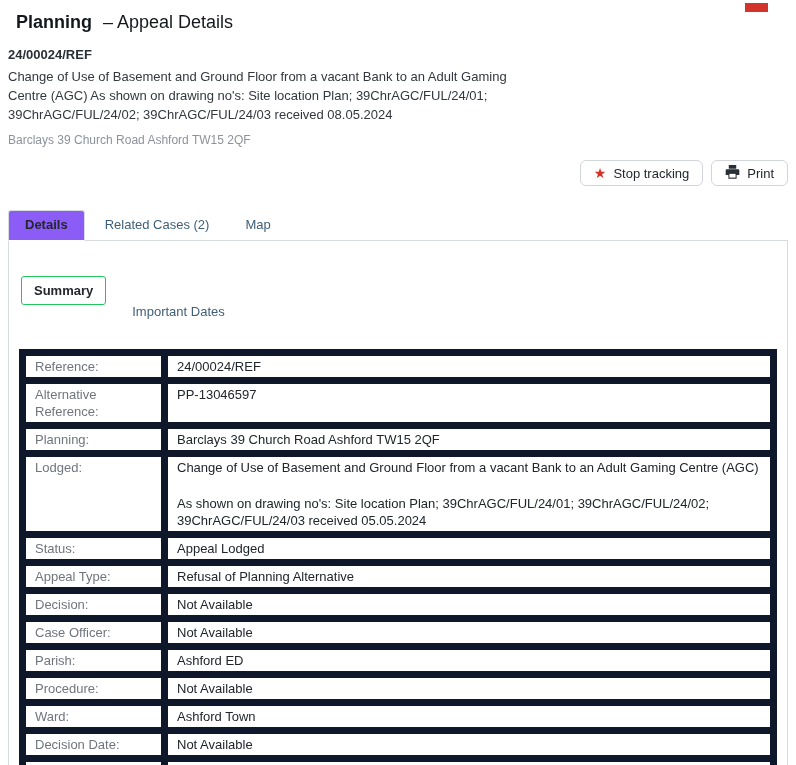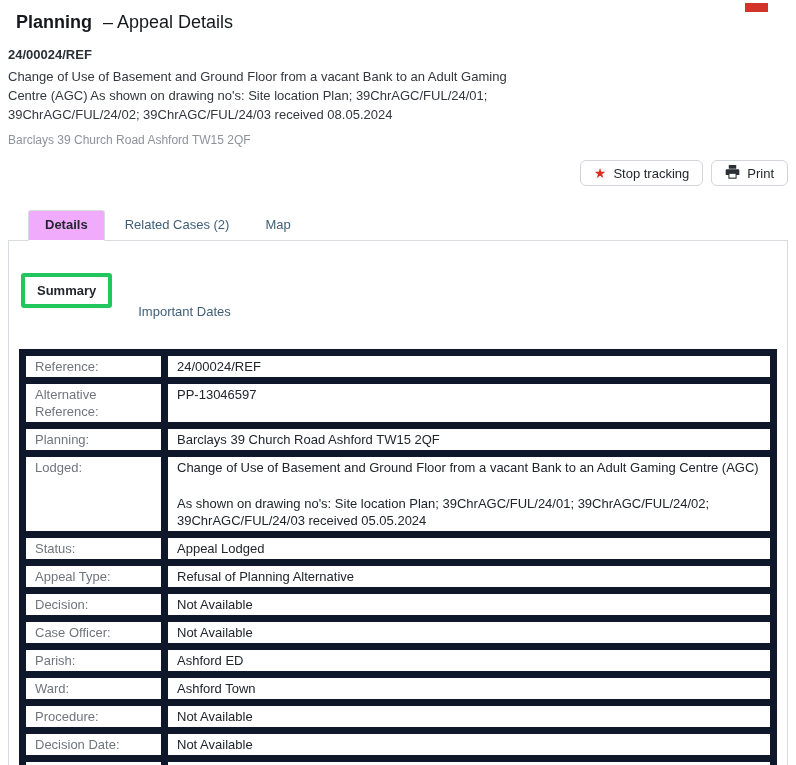--- a/index.html
+++ b/index.html
@@ -40,36 +40,36 @@
 
   
   .card { margin: 25px 8px 0 8px; }
   .tabbar { display: flex; align-items: flex-end; border-bottom: 1px solid #d8dbdf; height: 30px; }
   .tab {
     font-size: 13px; padding: 7px 16px 8px 16px; cursor: pointer;
     color: #3f5f78; line-height: 14px; white-space: nowrap;
   }
   .tab.active {
     color: #23272d; font-weight: bold;
-    background: #f0abfc; border: 1px solid #d8dbdf; border-bottom: 1px solid #ffffff;
-    border-radius: 3px 3px 0 0; margin-bottom: -1px; margin-left: 20px;
+    background: #8b5cf6; border: 1px solid #d8dbdf; border-bottom: 1px solid #ffffff;
+    border-radius: 3px 3px 0 0; margin-bottom: -1px;
   }
   .tab + .tab { margin-left: 4px; }
 
   
   .panel {
     border: 1px solid #d8dbdf; border-top: none;
     padding: 14px 10px 3px 10px; background: #fff;
     min-height: 533px;
   }
   .subtabs { display: flex; align-items: center; margin-left: 2px; }
   .subtab { font-size: 13px; color: #3f5f78; padding: 6px 12px; cursor: pointer; line-height: 15px; }
   .subtab.active {
     color: #23272d; font-weight: bold;
-    border: 4px solid #22c55e; border-radius: 3px; background: #fff;
+    border: 1px solid #22c55e; border-radius: 3px; background: #fff;
   }
   .subtab + .subtab { margin-left: 14px; margin-top: 43px; }
 
   
   table.details {
     width: 100%; border-collapse: collapse; margin-top: 24px;
     font-size: 13px;
   }
   table.details td {
     border: 7px solid #0f172a; padding: 2px 9px;
@@ -167,26 +167,26 @@
         </tr>
         <tr>
           <td class="lbl">Case Officer:</td>
           <td class="val">Not Available</td>
         </tr>
         <tr>
           <td class="lbl">Parish:</td>
           <td class="val">Ashford ED</td>
         </tr>
         <tr>
+          <td class="lbl">Procedure:</td>
+          <td class="val">Not Available</td>
+        </tr>
+        <tr>
           <td class="lbl">Ward:</td>
           <td class="val">Ashford Town</td>
-        </tr>
-        <tr>
-          <td class="lbl">Procedure:</td>
-          <td class="val">Not Available</td>
         </tr>
         <tr>
           <td class="lbl">Decision Date:</td>
           <td class="val">Not Available</td>
         </tr>
         <tr>
           <td class="lbl">Venue:</td>
           <td class="val">Not Available</td>
         </tr>
       </tbody>

